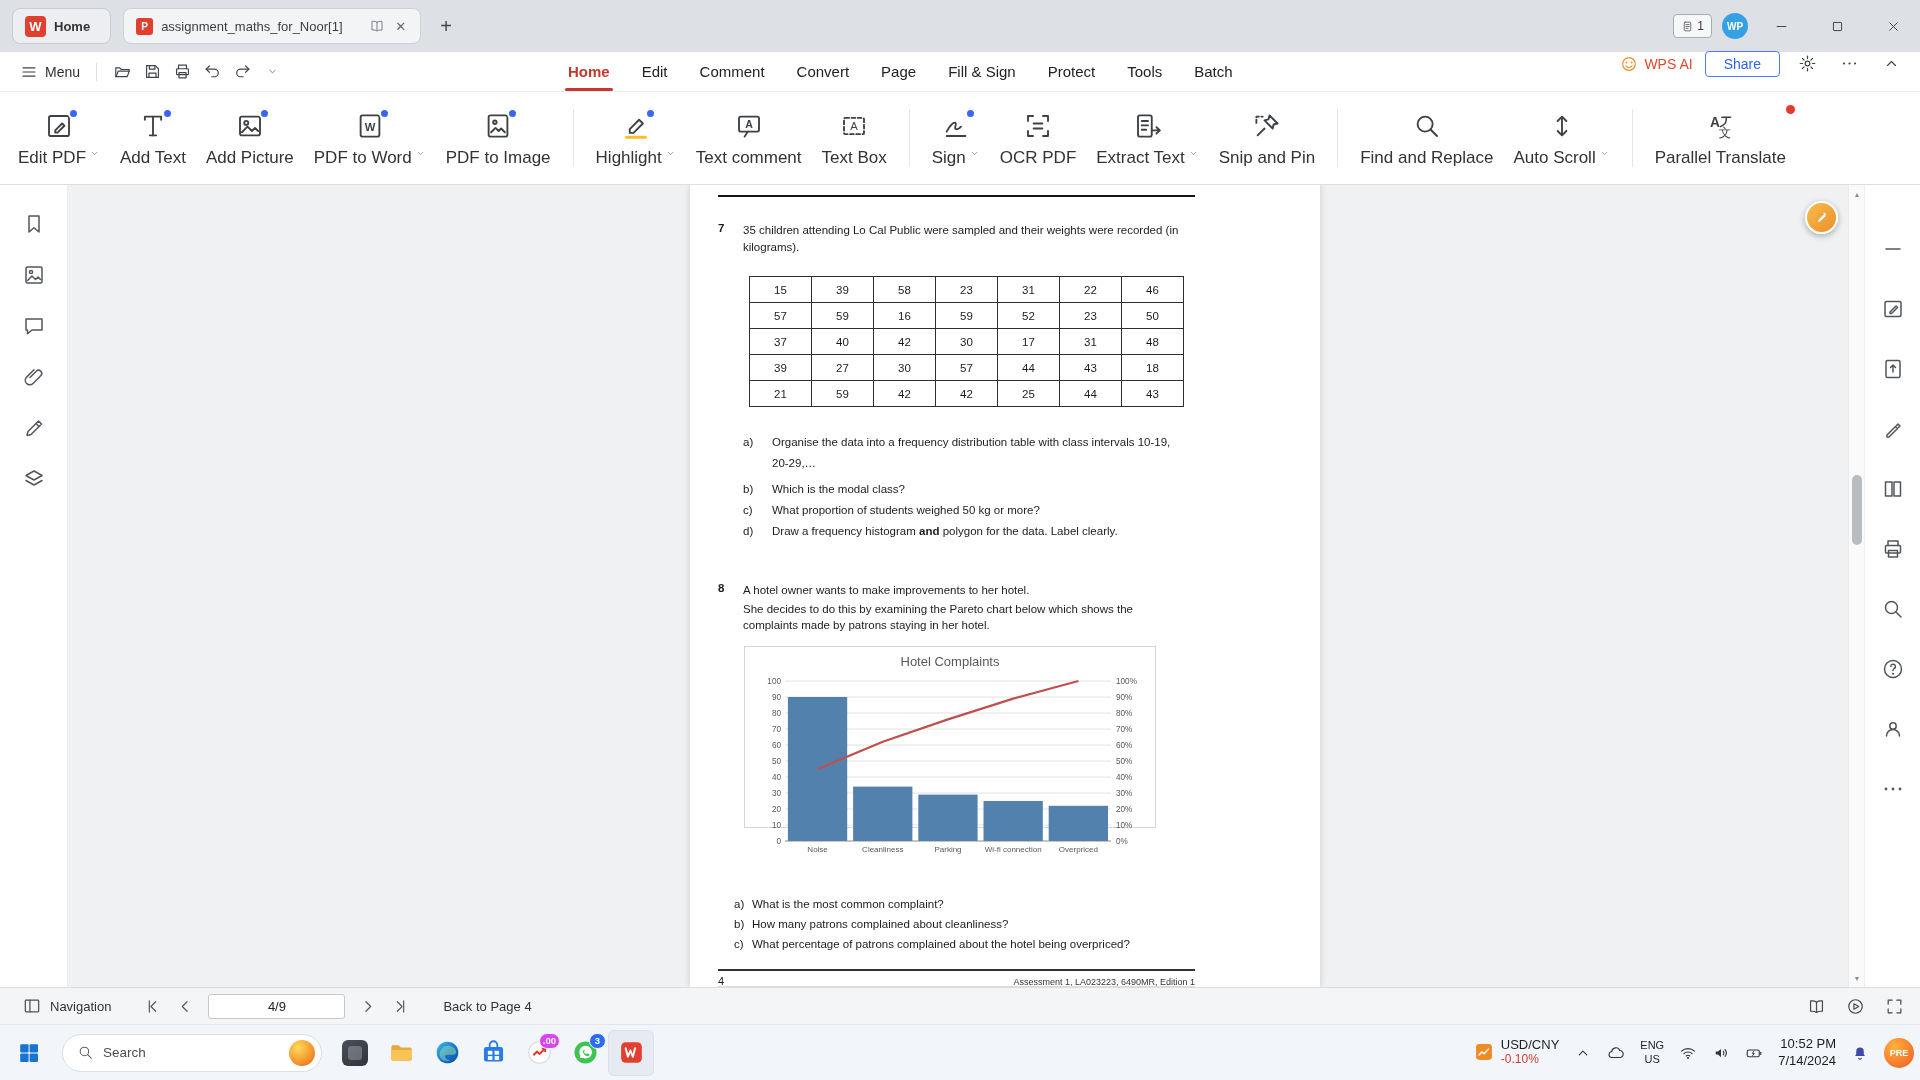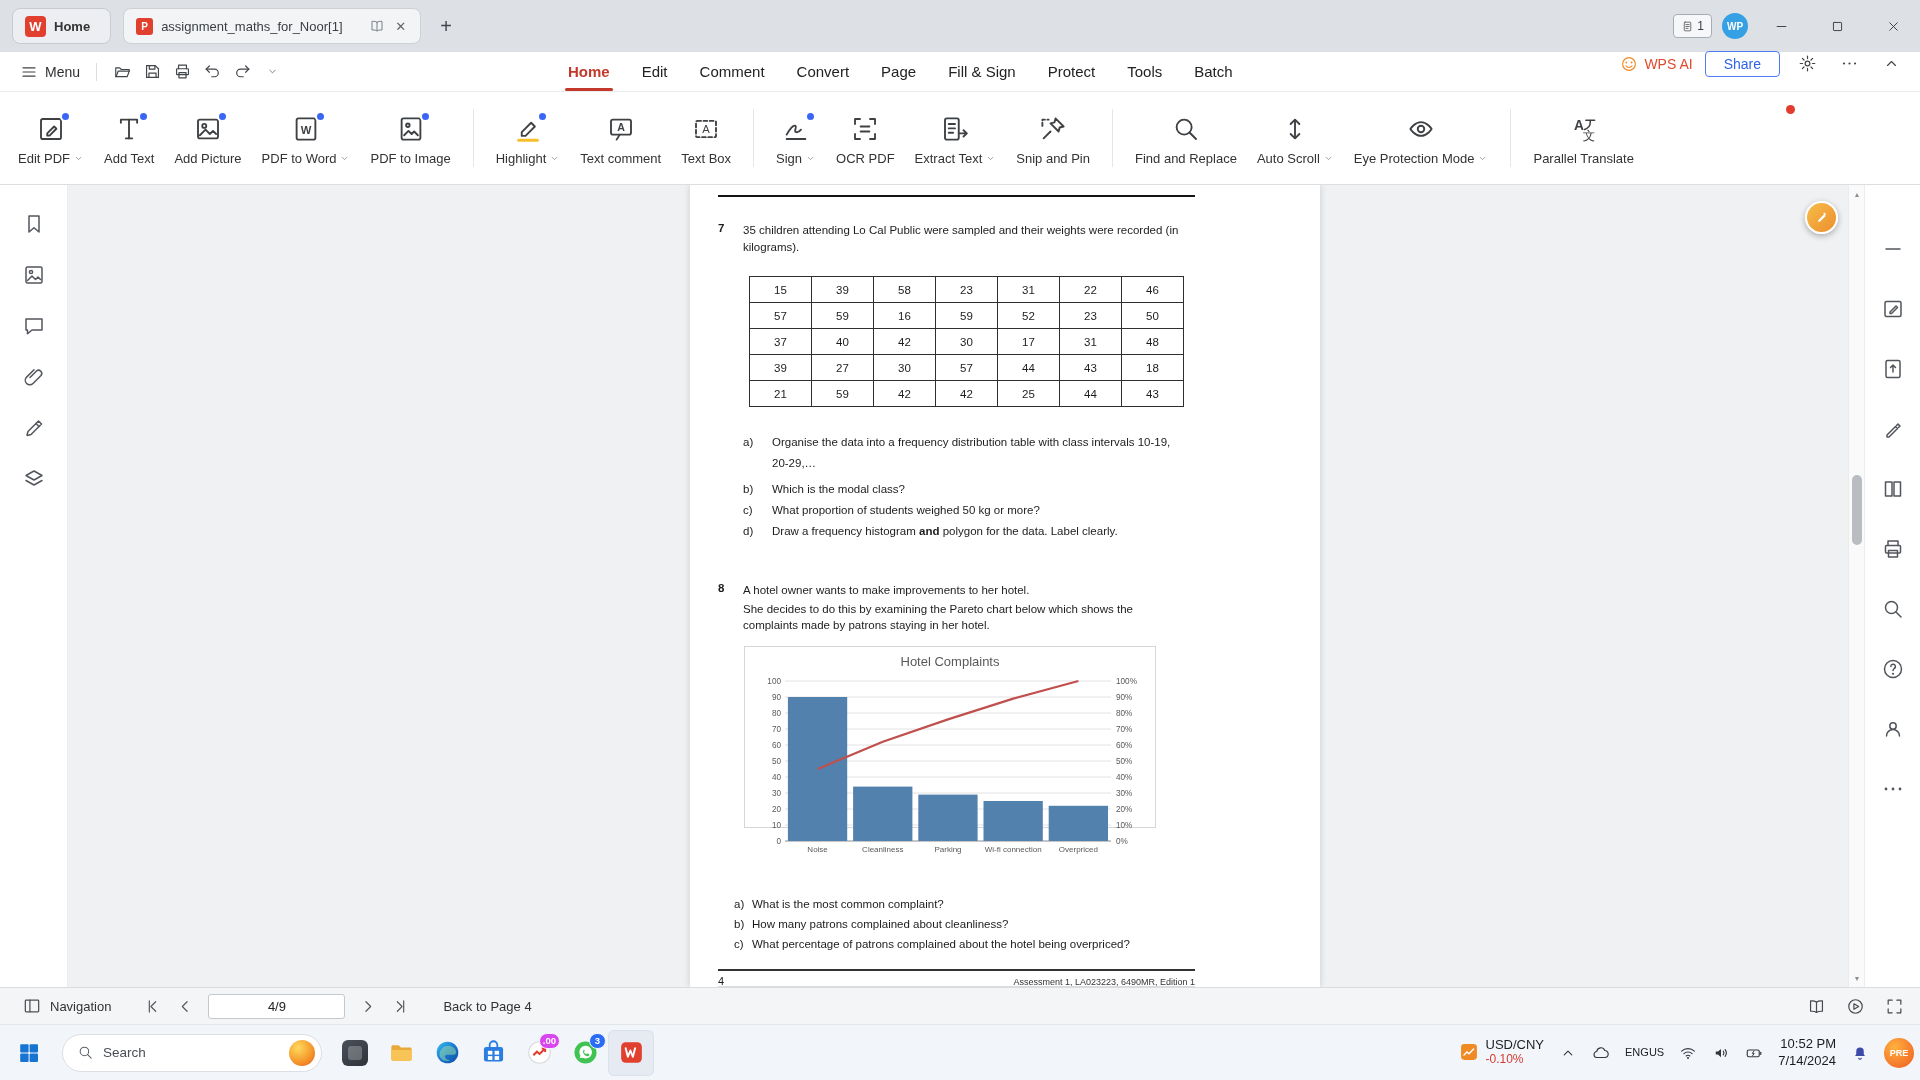--- a/index.html
+++ b/index.html
@@ -48,21 +48,21 @@
 .share-btn{border:1px solid #4d7df2;color:#2f63e8;background:#fff;border-radius:4px;font-size:14px;padding:4px 18px}
 
 
 .toolbar{height:93px;background:#fff;border-bottom:1px solid #dcdfe2;display:flex;align-items:center;padding:0 8px;position:relative;flex:0 0 auto}
 .toolbar-groups{display:flex;align-items:center}
 .tgroup{display:flex;align-items:flex-start}
 .tbtn{display:flex;flex-direction:column;align-items:center;gap:7px;padding:9px 10px 6px;border-radius:6px}
 .ticon{position:relative;width:30px;height:30px;color:#3e4144;display:inline-flex}
 .ticon svg{width:30px;height:30px}
 .tbadge{position:absolute;top:-3px;right:-5px;width:11px;height:11px;border-radius:50%;background:#3b66f5;border:2px solid #fff}
-.tlabel{font-size:13px;color:#333;white-space:nowrap;display:flex;align-items:center;gap:3px}
+.tlabel{font-size:17px;color:#333;white-space:nowrap;display:flex;gap:3px}
 .tcaret{display:inline-flex;color:#777}
 .tcaret svg{width:11px;height:11px}
 .tsep{width:1px;height:58px;background:#e4e6e9;margin:0 12px;align-self:center}
 .notif-dot{position:absolute;left:1786px;top:13px;width:9px;height:9px;border-radius:50%;background:#e33b2e}
 
 
 .workspace{flex:1;display:flex;position:relative;min-height:0}
 .left-rail{width:68px;background:#fff;border-right:1px solid #ebedef;display:flex;flex-direction:column;align-items:center;padding-top:27px;gap:27px;flex:0 0 auto}
 .rail-icon{width:24px;height:24px;color:#52565c;display:flex}
 .rail-icon svg{width:24px;height:24px}
@@ -122,21 +122,21 @@
 .tb-right{position:absolute;right:4px;top:0;height:100%;display:flex;align-items:center;gap:15px;padding-right:2px}
 .ticker{display:flex;align-items:center;gap:7px}
 .ticker-ico{width:20px;height:20px;display:inline-flex}
 .ticker-ico svg{width:20px;height:20px}
 .ticker-txt{display:flex;flex-direction:column;line-height:1.15}
 .tk1{font-size:13px;color:#1d1f23}
 .tk2{font-size:12px;color:#d43b2f}
 .tri{display:inline-flex;width:18px;height:18px;color:#33363b}
 .tri svg{width:18px;height:18px}
 .tri.bell{color:#3e4aa8}
-.lang{display:flex;flex-direction:row;align-items:center;font-size:11px;color:#1d1f23;line-height:1.2}
+.lang{display:flex;flex-direction:column;align-items:center;font-size:11px;color:#1d1f23;line-height:1.2}
 .clock{display:flex;flex-direction:column;align-items:flex-end;font-size:13px;color:#1b1d21;line-height:1.3}
 .pre-badge{width:30px;height:30px;border-radius:50%;background:radial-gradient(circle at 35% 30%,#ffb13d,#f05a22);color:#fff;font-size:9px;font-weight:700;display:flex;align-items:center;justify-content:center}
 </style>
 </head>
 <body>
 
 <div class="screen" data-interactable="false">
 
   <div class="tabbar" data-interactable="false">
     <div class="tab home-tab" data-interactable="true">
@@ -437,33 +437,20 @@
           </div>
           <div class="tbtn" data-interactable="true">
             <span class="ticon" data-interactable="false">
               <svg viewBox="0 0 24 24" fill="none" stroke="currentColor" stroke-width="1.5" stroke-linecap="round" stroke-linejoin="round">
                 <path d="M12 5v14"></path>
                 <path d="m8.5 8 3.5-3.5L15.5 8"></path>
                 <path d="m8.5 16 3.5 3.5 3.5-3.5"></path>
               </svg>
             </span>
             <span class="tlabel" data-interactable="false">Auto Scroll<span class="tcaret" data-interactable="false">
-                <svg viewBox="0 0 24 24" fill="none" stroke="currentColor" stroke-width="1.5" stroke-linecap="round" stroke-linejoin="round">
-                  <path d="m7 9.5 5 5 5-5"></path>
-                </svg>
-              </span></span>
-          </div>
-          <div class="tbtn" data-interactable="true">
-            <span class="ticon" data-interactable="false">
-              <svg viewBox="0 0 24 24" fill="none" stroke="currentColor" stroke-width="1.5" stroke-linecap="round" stroke-linejoin="round">
-                <path d="M3.5 12S7 6.5 12 6.5 20.5 12 20.5 12 17 17.5 12 17.5 3.5 12 3.5 12z"></path>
-                <circle cx="12" cy="12" r="2.6"></circle>
-              </svg>
-            </span>
-            <span class="tlabel" data-interactable="false">Eye Protection Mode<span class="tcaret" data-interactable="false">
                 <svg viewBox="0 0 24 24" fill="none" stroke="currentColor" stroke-width="1.5" stroke-linecap="round" stroke-linejoin="round">
                   <path d="m7 9.5 5 5 5-5"></path>
                 </svg>
               </span></span>
           </div>
         </div>
         <div class="tsep" data-interactable="false"></div>
         <div class="tgroup" data-interactable="false">
           <div class="tbtn" data-interactable="true">
             <span class="ticon" data-interactable="false">

